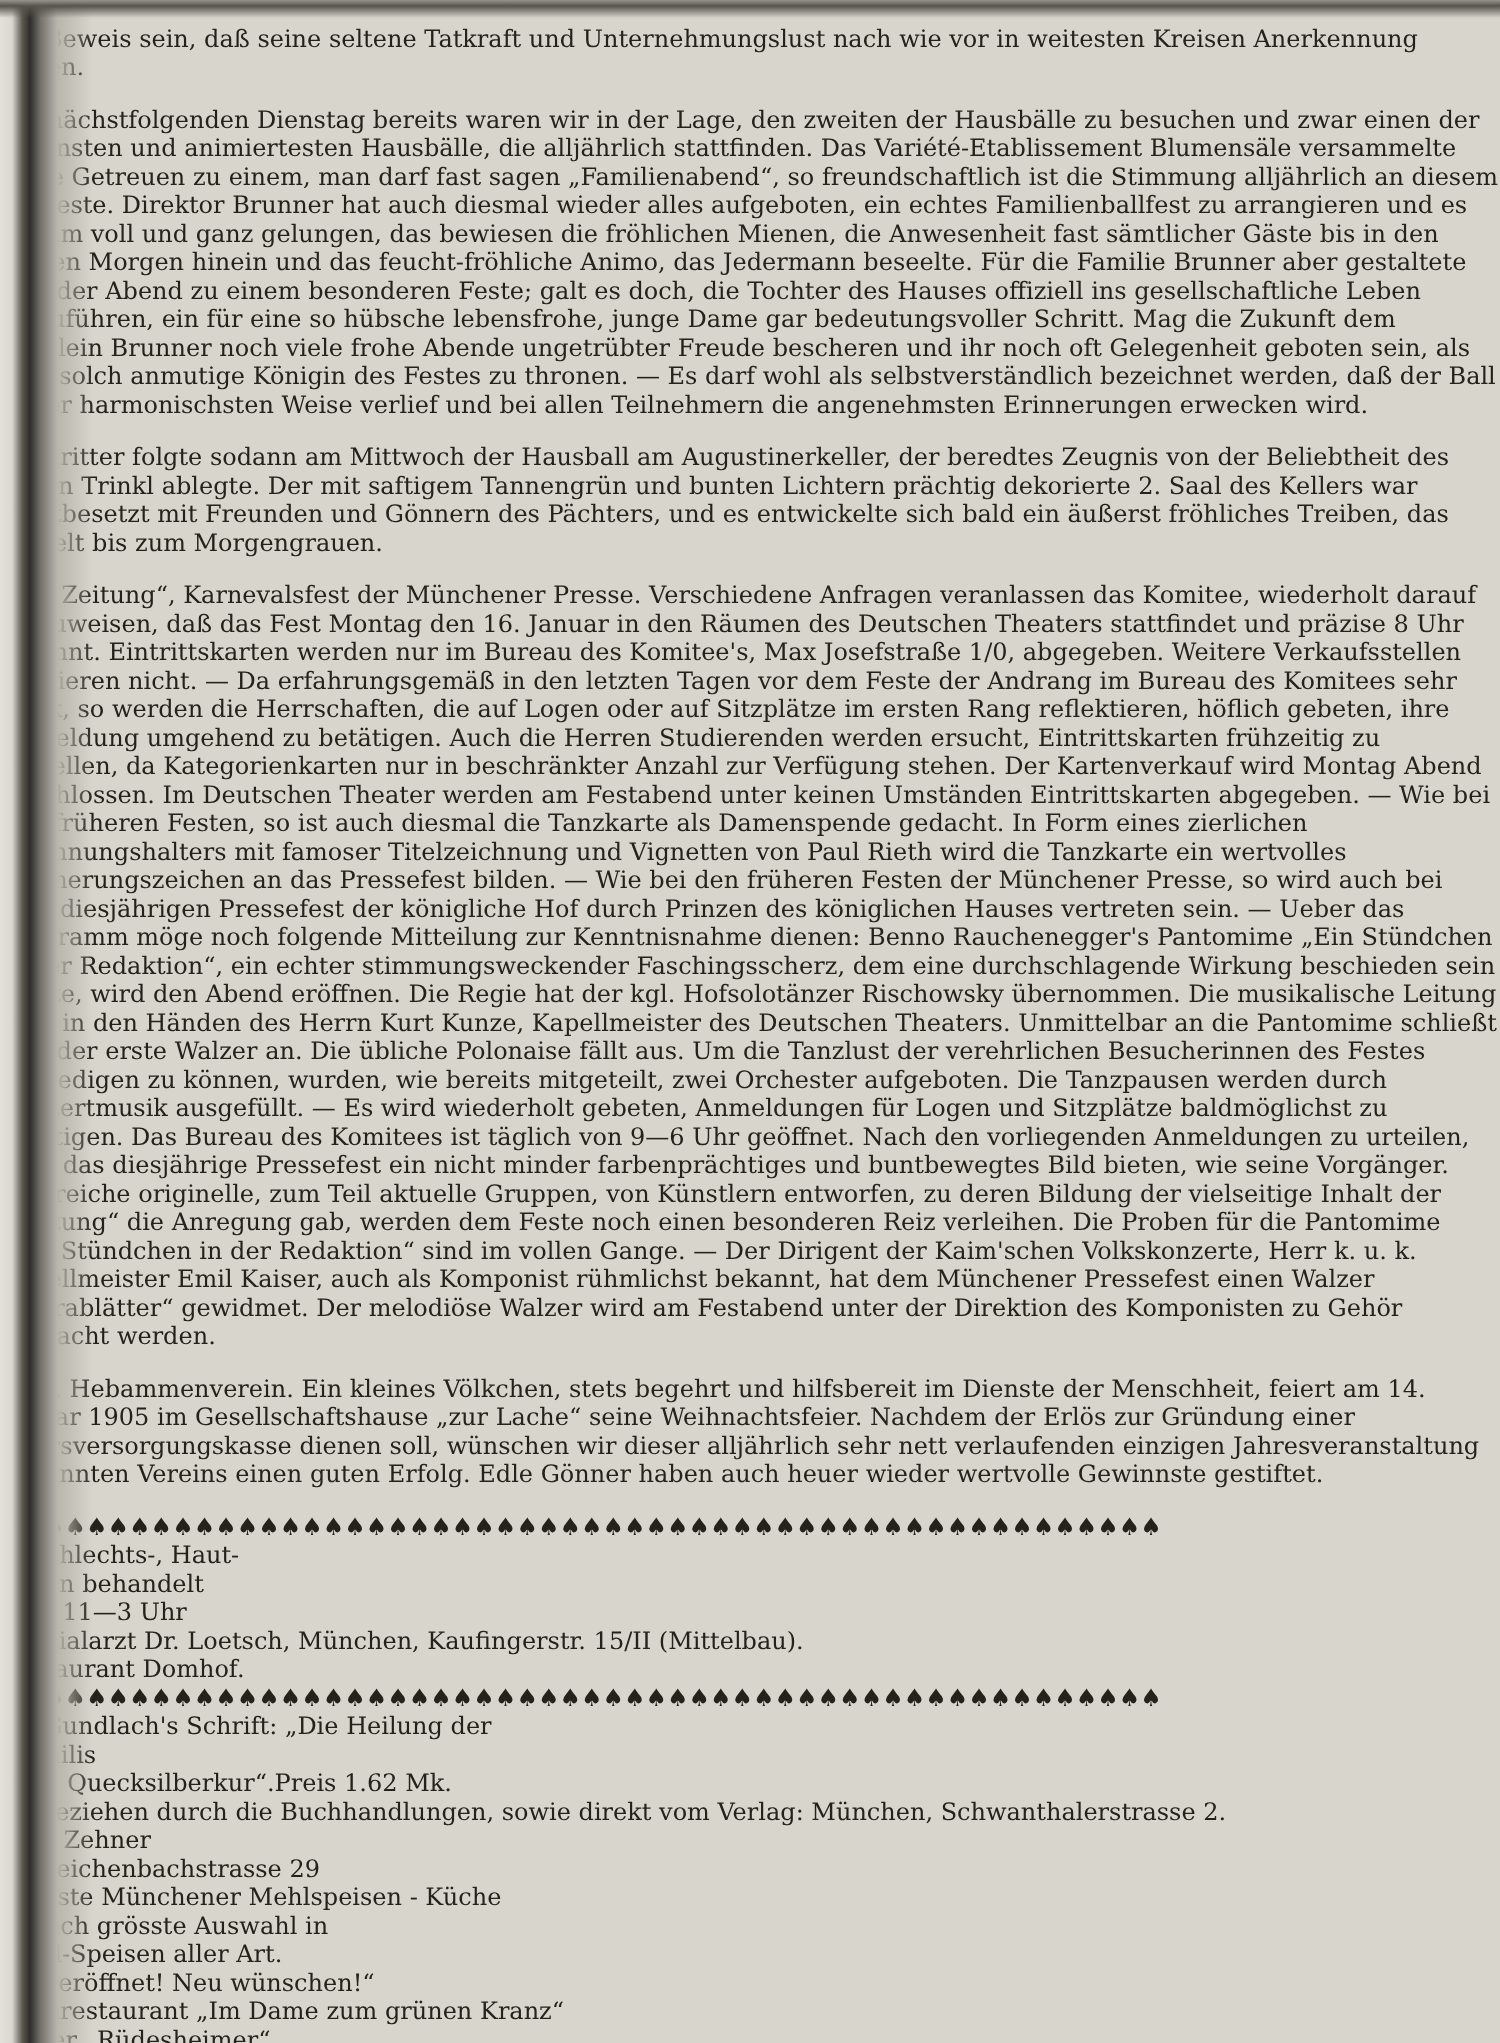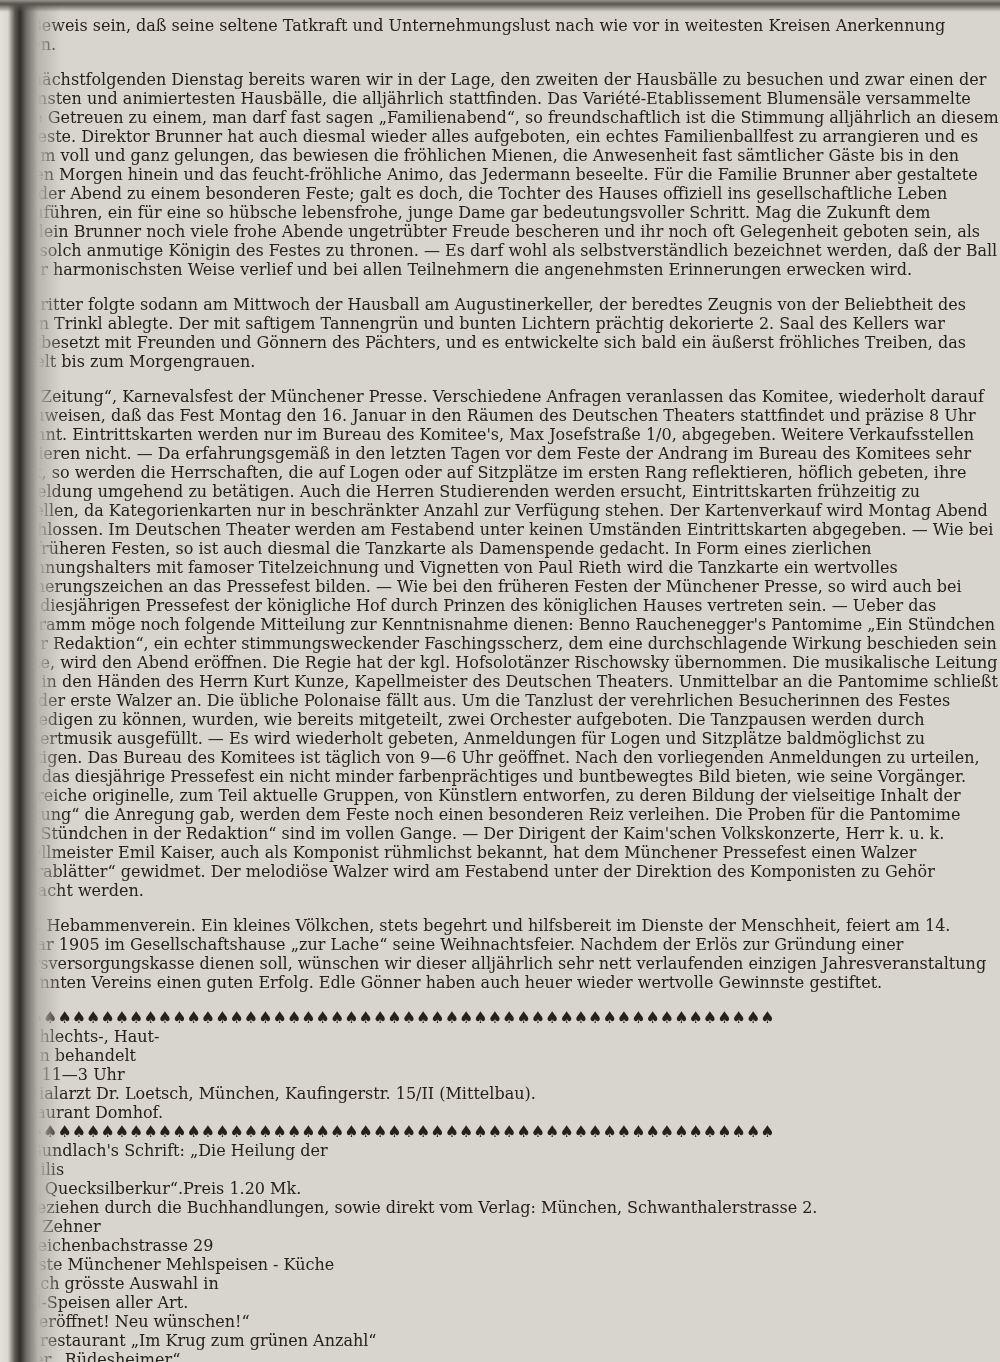--- a/index.html
+++ b/index.html
@@ -97,21 +97,21 @@
       </div>
       <div class="loetsch-line2">Spezialarzt Dr. Loetsch, München, Kaufingerstr. 15/II (Mittelbau).</div>
       <div class="loetsch-line3">Restaurant Domhof.</div>
       <div class="orn">♠♠♠♠♠♠♠♠♠♠♠♠♠♠♠♠♠♠♠♠♠♠♠♠♠♠♠♠♠♠♠♠♠♠♠♠♠♠♠♠♠♠♠♠♠♠♠♠♠♠♠♠♠♠</div>
     </div>
 
     <div class="ad ad-gundlach">
       <div class="g1">Dr. Gundlach's Schrift: „Die Heilung der</div>
       <div class="g-title">Syphilis</div>
       <div class="g3">
-        <span class="b">ohne</span><span> Quecksilberkur“.</span><span class="price">Preis 1.20 Mk.</span>
+        <span class="b">ohne</span><span> Quecksilberkur“.</span><span class="price">Preis 1.62 Mk.</span>
       </div>
       <div class="g-body">Zu beziehen durch die Buchhandlungen, sowie direkt vom Verlag: München, Schwanthalerstrasse 2.</div>
     </div>
 
     <div class="ad ad-zehner">
       <div class="z-title-row">
         <span class="z-rule"></span>
         <span class="z-title">Café Zehner</span>
         <span class="z-rule"></span>
       </div>
@@ -121,21 +121,21 @@
       <div class="z5">Mehl-Speisen aller Art.</div>
     </div>
 
     <div class="ad ad-krug">
       <div class="k-neu">
         <span>Neu eröffnet!</span>
         <span>Neu wünschen!“</span>
       </div>
       <div class="k-title">
         <span>Weinrestaurant</span>
-        <span class="main">„Im Krug zum grünen Anzahl“</span>
+        <span class="main">„Im Dame zum grünen Kranz“</span>
       </div>
       <div class="k2">früher „Rüdesheimer“</div>
 
     </div>
 
   </div>
 
 </div>
 
 </body></html>

